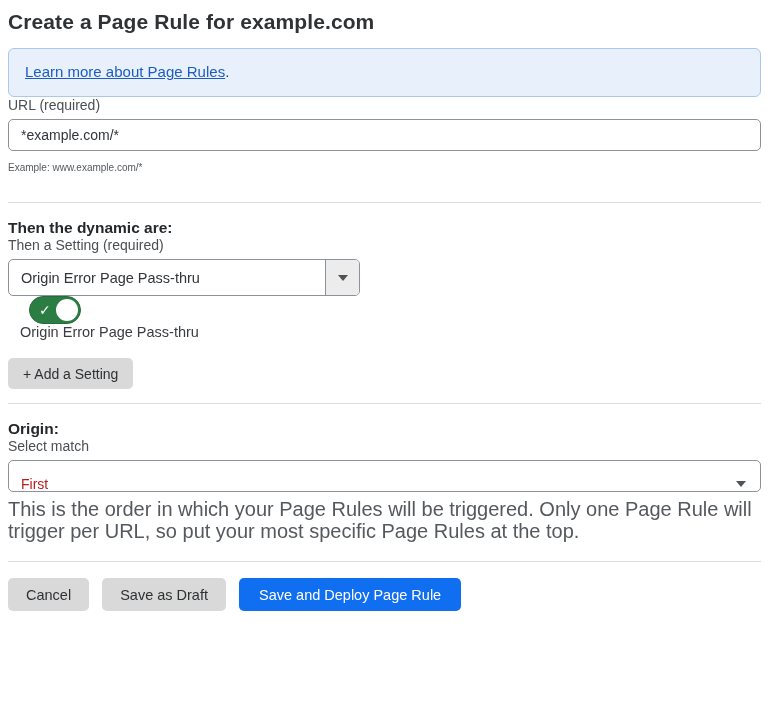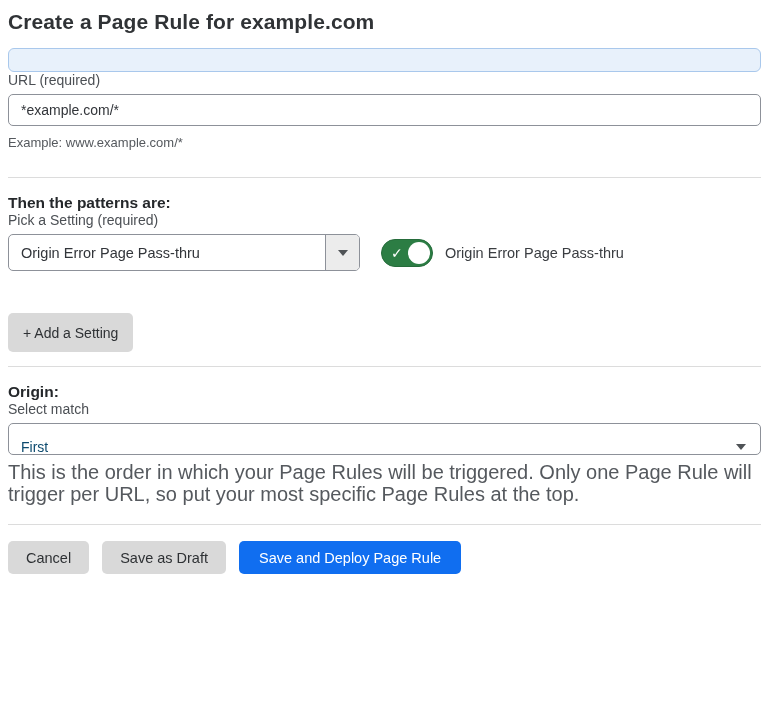--- a/index.html
+++ b/index.html
@@ -50,43 +50,44 @@
     border: 1px solid #8d9199;
     border-radius: 5px;
     padding: 12px 12px;
     font-size: 14px;
     color: #32353a;
     font-family: "Liberation Sans", sans-serif;
     background: #ffffff;
     outline: none;
   }
   .helper-text {
-    font-size: 13px;
+    font-size: 10px;
     color: #55595e;
     margin-top: 6px;
     line-height: 21px;
   }
   .divider {
     border: none;
     border-top: 1px solid #dcdcdc;
     margin: 0;
   }
   .divider.d1 { margin-top: 24px; }
   .divider.d2 { margin-top: 14px; }
   .divider.d3 { margin-top: 19px; }
   .section-heading {
     font-size: 15.5px;
     font-weight: bold;
     color: #25282b;
     margin-top: 16px;
   }
   .setting-row {
     display: flex;
-    align-items: center;
+    align-items: flex-start;
     margin-top: 6px;
+    flex-direction: column;
   }
   .setting-dropdown {
     width: 352px;
     height: 37px;
     border: 1px solid #8d9199;
     border-radius: 5px;
     display: flex;
     align-items: stretch;
     background: #ffffff;
     cursor: pointer;
@@ -142,44 +143,44 @@
     height: 22px;
     border-radius: 50%;
     background: #ffffff;
   }
   .toggle-label {
     margin-left: 12px;
     font-size: 14.5px;
     color: #3a3d41;
   }
   .add-setting-btn {
-    margin-top: 42px;
+    margin-top: 18px;
     background: #d9d9d9;
     border: none;
     border-radius: 5px;
     padding: 0 15px;
-    height: 39px;
+    height: 31px;
     font-size: 14px;
     color: #2e3134;
     font-family: "Liberation Sans", sans-serif;
     cursor: pointer;
     display: inline-block;
   }
   .select-box {
     width: 100%;
     height: 32px;
     border: 1px solid #8d9199;
     border-radius: 5px;
     background: #ffffff;
     display: flex;
     align-items: center;
     justify-content: space-between;
     padding: 16px 14px 0 12px;
     font-size: 14px;
-    color: #0c4a6e;
+    color: #b91c1c;
     cursor: pointer;
   }
   .order-helper {
     font-size: 20px;
     color: #55595e;
     margin-top: 6px;
     line-height: 22px;
   }
   .footer-row {
     display: flex;
@@ -207,31 +208,32 @@
   }
 </style>
 </head>
 <body>
 
 
 
 <h1 class="page-title">Create a Page Rule for example.com</h1>
 
 <div class="info-box">
+  <div><a>Learn more about Page Rules</a><span>.</span></div>
 </div>
 
 <div class="field-label">URL (required)</div>
 <input class="url-input" type="text" value="*example.com/*" style="">
 <div class="helper-text">Example: www.example.com/*</div>
 
 <hr class="divider d1">
 
-<h2 class="section-heading">Then the patterns are:</h2>
-
-<div class="field-label">Pick a Setting (required)</div>
+<h2 class="section-heading">Then the dynamic are:</h2>
+
+<div class="field-label">Then a Setting (required)</div>
 
 <div class="setting-row">
   <div class="setting-dropdown">
     <div class="dd-value">Origin Error Page Pass-thru</div>
     <div class="dd-button">
       <span class="caret-down"></span>
     </div>
   </div>
   <div class="toggle">
     <span class="check">✓</span>

